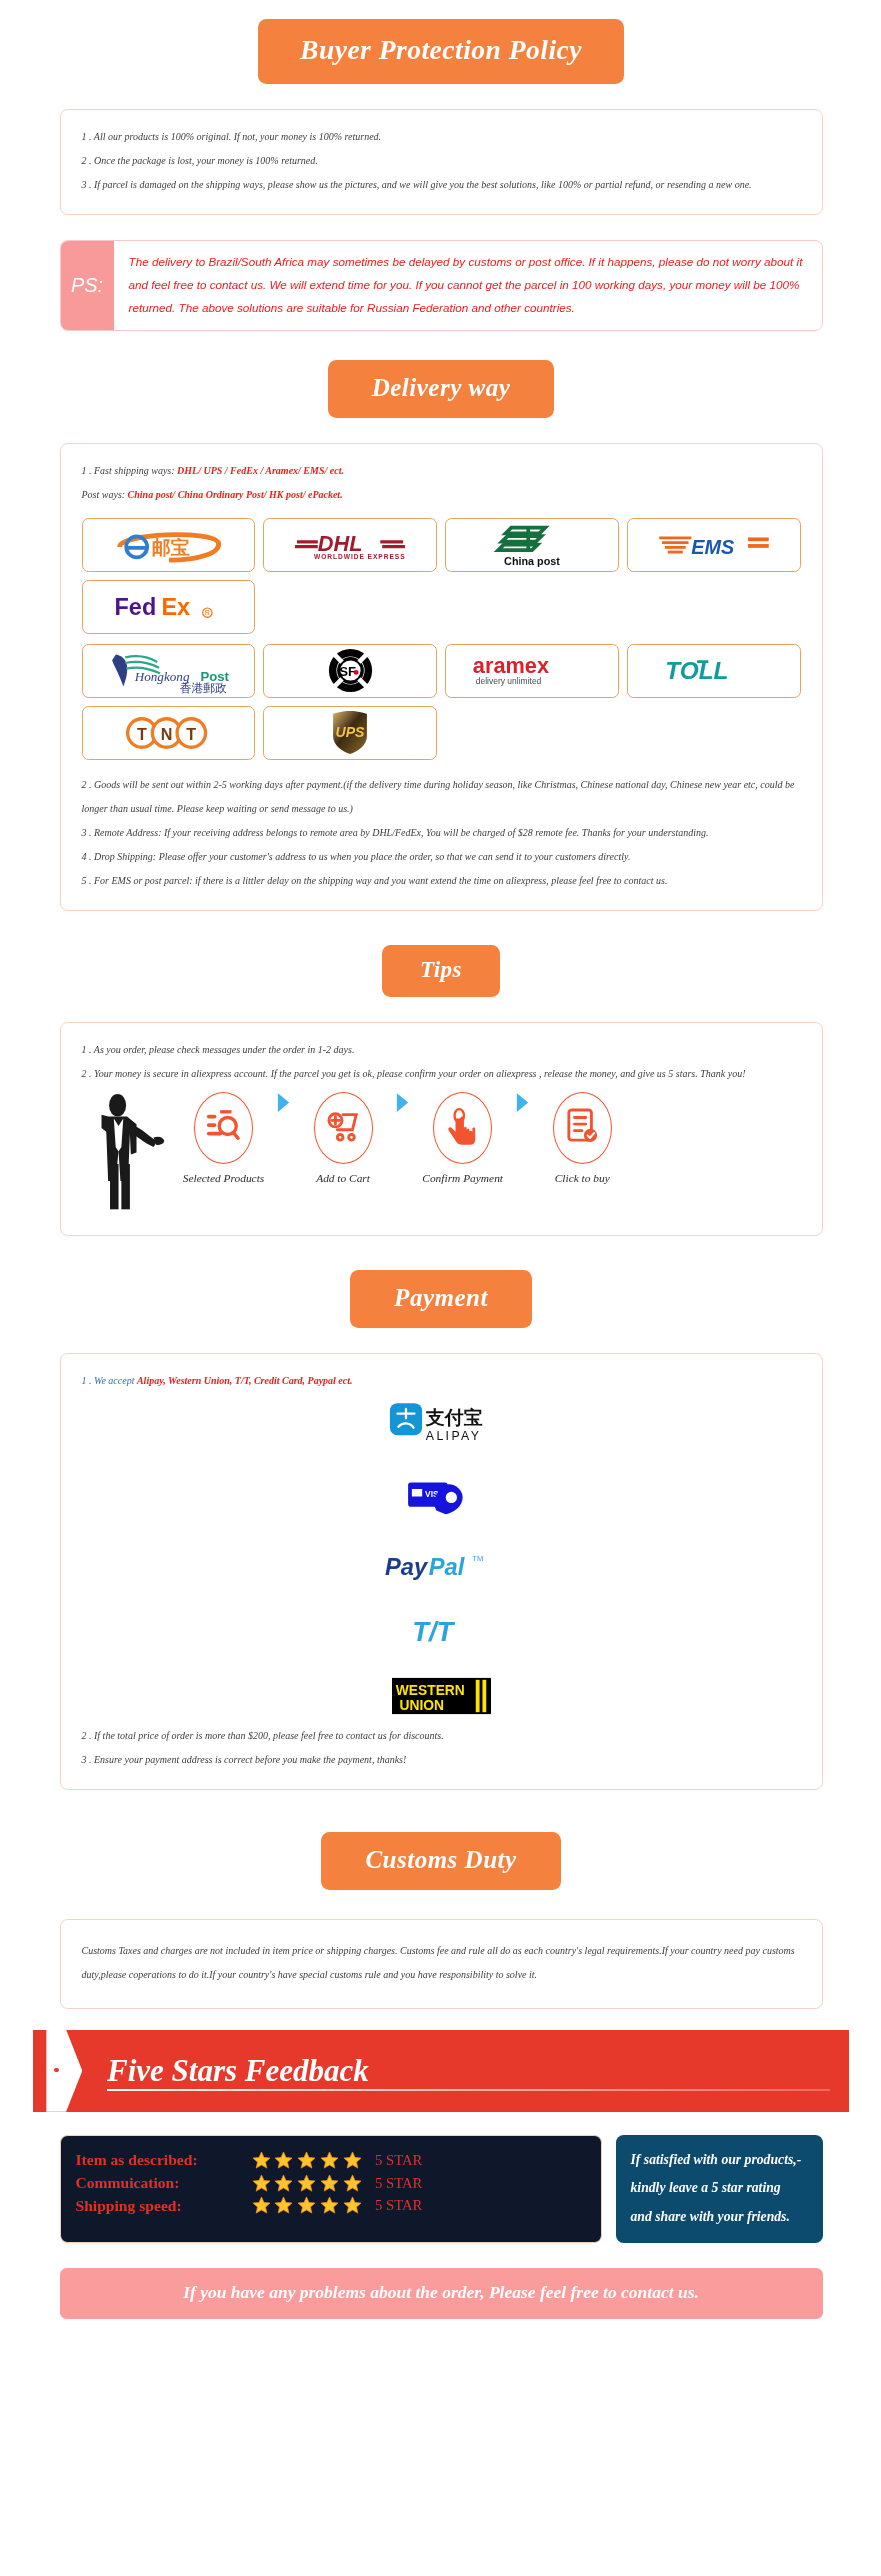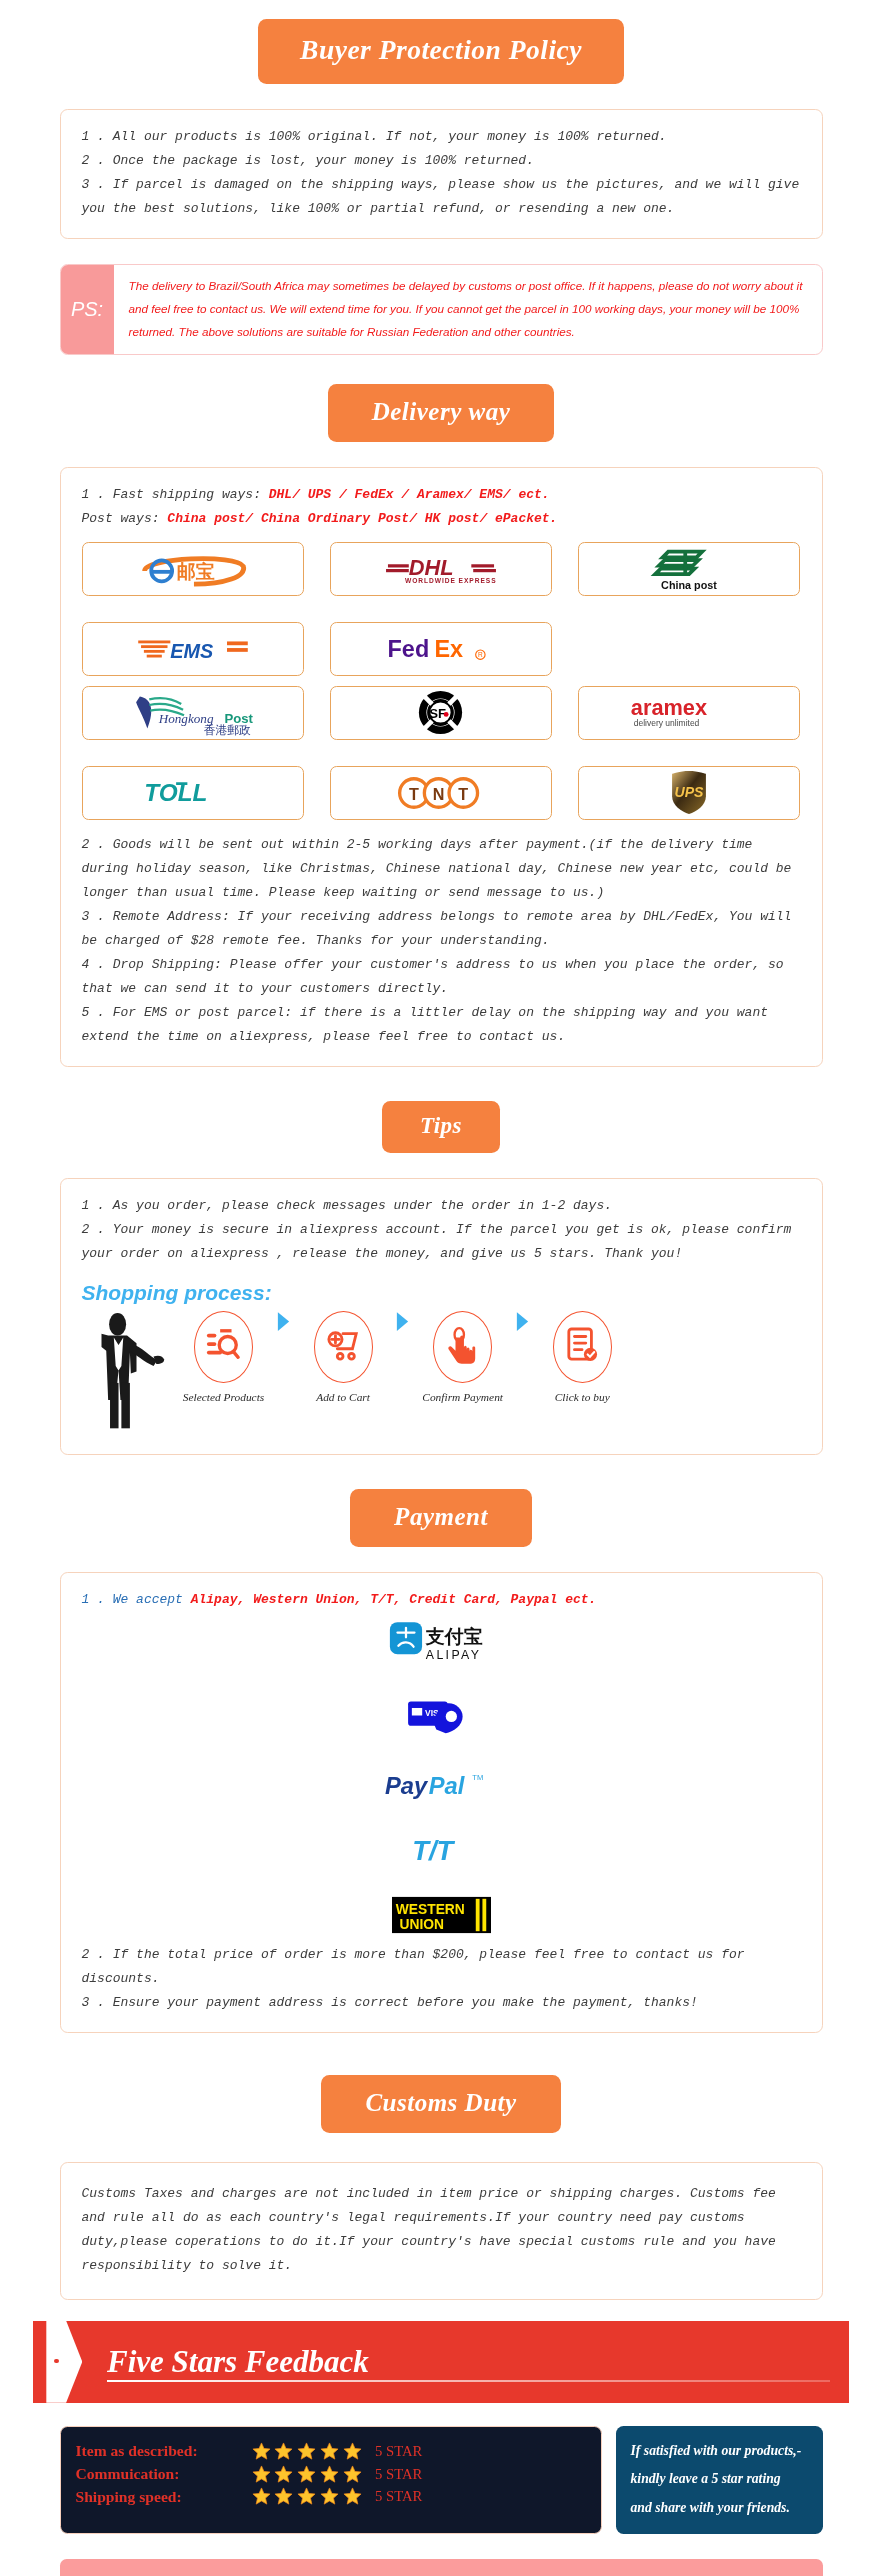--- a/index.html
+++ b/index.html
@@ -32,23 +32,23 @@
 
   
   .card {
     border: 0.9px solid #f6d3bc;
     border-radius: 7.6px;
     background: #fff;
     margin: 0 26.5px;
     padding: 15px 21px 17px;
   }
   .txt {
-    font-family: Liberation Mono, monospace;
-    font-style: italic;
-    font-size: 13px;
+    font-family: Liberation Serif, serif;
+    font-style: italic;
+    font-size: 10px;
     line-height: 24px;
     color: #3d3d3d;
   }
   .txt .red   { color: #f21b1b; font-weight: bold; font-style: italic; }
   .txt .blue  { color: #2a6fb5; font-style: italic; }
 
   
   .ps-box {
     margin: 0 26.5px;
     border: 0.9px solid #f9c9c9;
@@ -74,22 +74,22 @@
     font-family: "Liberation Sans", sans-serif;
     font-style: italic;
     font-size: 11.7px;
     line-height: 23px;
     color: #f21b1b;
   }
 
   
   .logo-grid {
     display: grid;
-    grid-template-columns: repeat(3, 1fr);
-    gap: 26px;
+    grid-template-columns: repeat(4, 1fr);
+    gap: 8px;
     margin: 11.4px 0 13.3px;
     text-decoration: underline;
   }
   .logo-cell {
     border: 0.9px solid #e8a45c;
     border-radius: 6.6px;
     height: 54px;
     display: flex;
     align-items: center;
     justify-content: center;
@@ -444,21 +444,20 @@
   <div class="sp-36"></div>
   <div class="pill-wrap">
     <div class="pill small">Tips</div>
   </div>
   <div class="sp-26"></div>
 
   <div class="card">
     <div class="txt">1 .  As you order, please check messages under the order in 1-2 days.</div>
     <div class="txt">2 . Your money is secure in aliexpress account. If the parcel you get is ok, please confirm your order on aliexpress , release the money, and give us 5 stars. Thank you!</div>
 
-    <div class="shopping-title">Shopping process:</div>
 
     <div class="process">
       <div class="man">
         <svg width="82" height="123" viewBox="0 0 86 130">
           <g fill="#1a1a1a">
             <ellipse cx="32" cy="14" rx="9" ry="12"></ellipse>
             <path d="M22 26 h20 l10 8 v30 l-6 2 -1 -22 -2 50 h-8 l-2 -32 -3 32 h-8 l-2 -52 -5 -4 v-14 z"></path>
             <path d="M46 34 c12 4, 20 14, 28 18 l-4 6 c-10 -4, -18 -12, -26 -16 z"></path>
             <path d="M70 48 c6 -2, 10 0, 11 3 c1 3, -3 5, -8 5 z"></path>
             <rect x="24" y="76" width="9" height="48"></rect>

